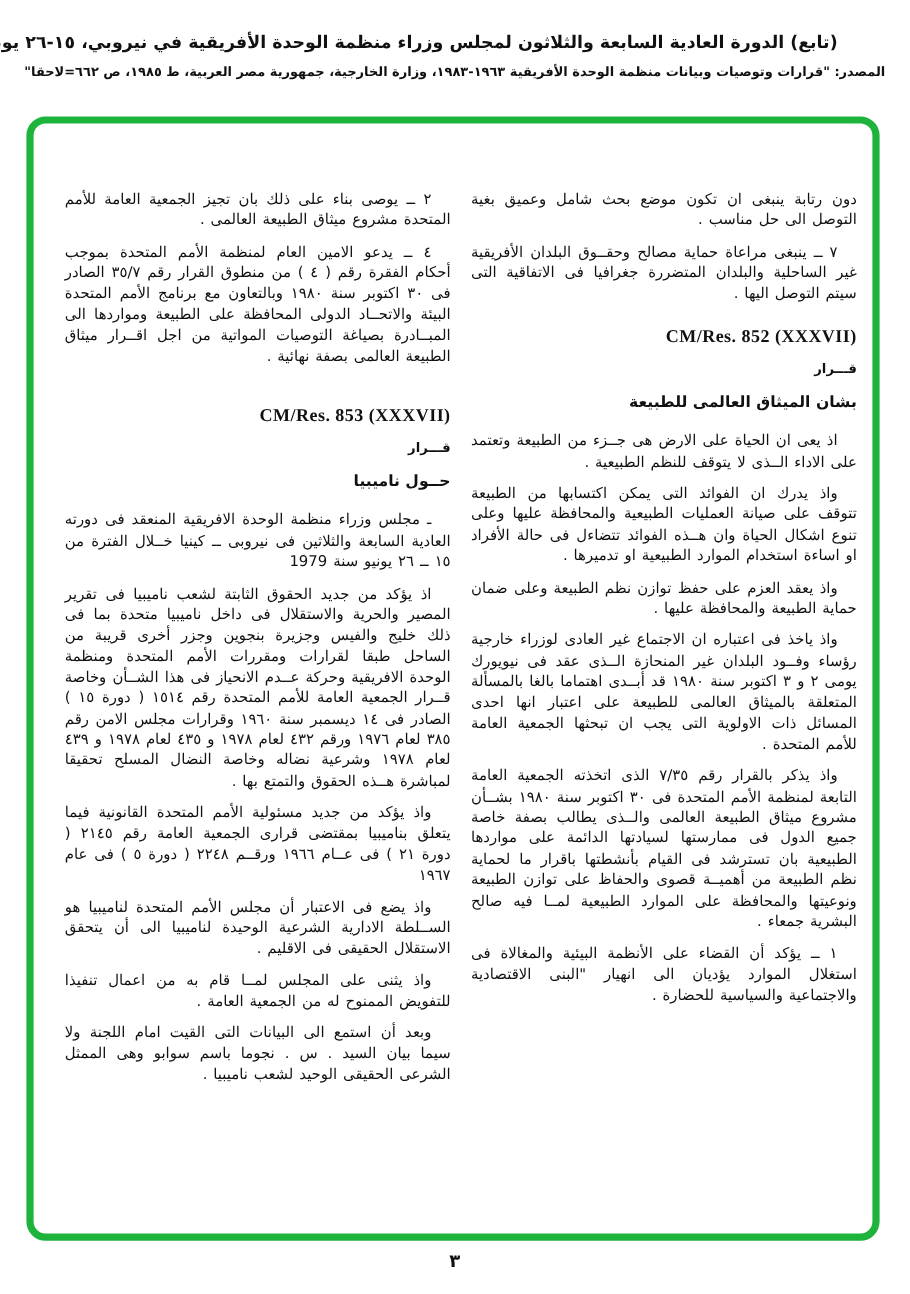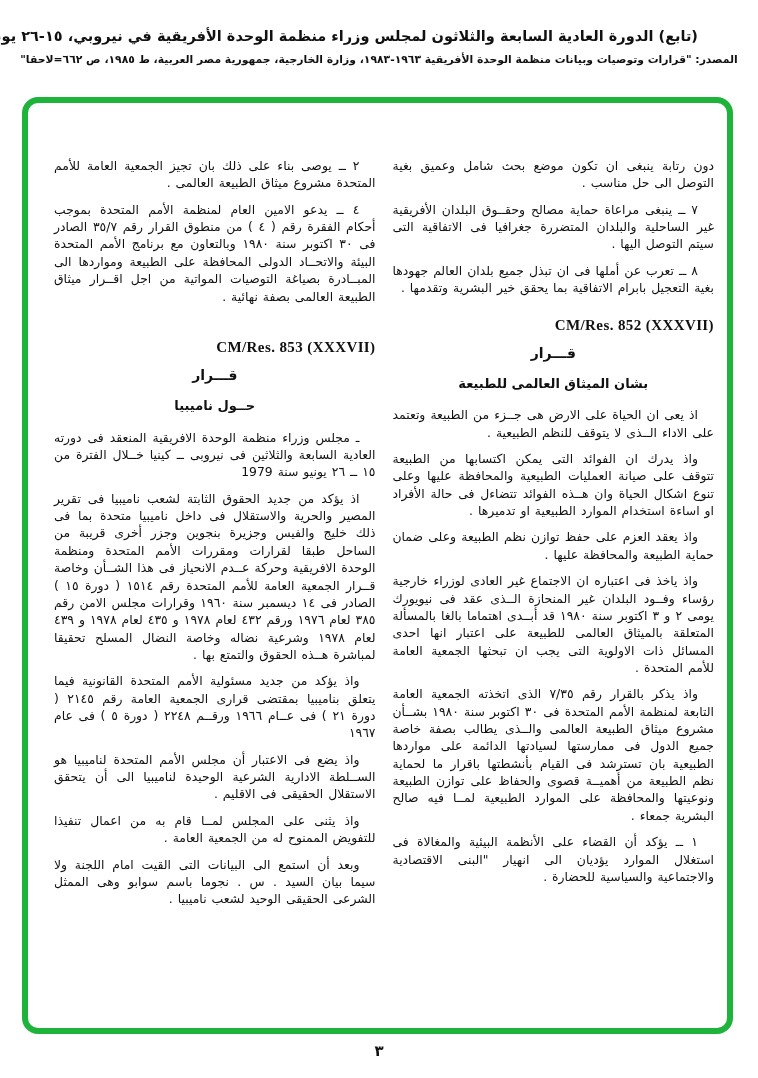--- a/index.html
+++ b/index.html
@@ -61,25 +61,25 @@
     font-family: "Liberation Serif", serif;
     font-size: 15px;
     font-weight: 600;
     letter-spacing: 0.4px;
     margin: 18px 0 8px;
     text-indent: 0;
   }
   .cmref.big-gap { margin-top: 32px; }
 
   .res-heading {
-    text-align: center; font-weight: 700; font-size: 14px;
+    font-weight: 700; font-size: 11px;
     margin: 6px 0 12px;
   }
   .res-subject {
-    text-align: center; font-weight: 700; font-size: 13px;
+    text-align: right; font-weight: 700; font-size: 13px;
     margin: 0 0 13px;
   }
 
   
   .pagenum {
     position: absolute; top: 1042px; left: 0; right: 0;
     text-align: center;
     font-size: 15px; font-weight: 700;
   }
 </style>
@@ -92,21 +92,20 @@
     <div class="hdr-line1">(تابع) الدورة العادية السابعة والثلاثون لمجلس وزراء منظمة الوحدة الأفريقية في نيروبي، ١٥-٢٦ يونيه ١٩٨١</div>
     <div class="hdr-line2">المصدر: "قرارات وتوصيات وبيانات منظمة الوحدة الأفريقية ١٩٦٣-١٩٨٣، وزارة الخارجية، جمهورية مصر العربية، ط ١٩٨٥، ص ٦٦٢=لاحقا"</div>
   </div>
 
   <div class="frame">
     <div class="cols">
 
       <div class="col">
         <p class="para cont">دون رتابة ينبغى ان تكون موضع بحث شامل وعميق بغية التوصل الى حل مناسب .</p>
         <p class="para">٧ ــ ينبغى مراعاة حماية مصالح وحقــوق البلدان الأفريقية غير الساحلية والبلدان المتضررة جغرافيا فى الاتفاقية التى سيتم التوصل اليها .</p>
-        <p class="para">٨ ــ تعرب عن أملها فى ان تبذل جميع بلدان العالم جهودها بغية التعجيل بابرام الاتفاقية بما يحقق خير البشرية وتقدمها .</p>
 
         <div class="cmref">CM/Res. 852 (XXXVII)</div>
         <div class="res-heading">قـــرار</div>
         <div class="res-subject">بشان الميثاق العالمى للطبيعة</div>
 
         <p class="para">اذ يعى ان الحياة على الارض هى جــزء من الطبيعة وتعتمد على الاداء الــذى لا يتوقف للنظم الطبيعية .</p>
         <p class="para">واذ يدرك ان الفوائد التى يمكن اكتسابها من الطبيعة تتوقف على صيانة العمليات الطبيعية والمحافظة عليها وعلى تنوع اشكال الحياة وان هــذه الفوائد تتضاءل فى حالة الأفراد او اساءة استخدام الموارد الطبيعية او تدميرها .</p>
         <p class="para">واذ يعقد العزم على حفظ توازن نظم الطبيعة وعلى ضمان حماية الطبيعة والمحافظة عليها .</p>
         <p class="para">واذ ياخذ فى اعتباره ان الاجتماع غير العادى لوزراء خارجية رؤساء وفــود البلدان غير المنحازة الــذى عقد فى نيويورك يومى ٢ و ٣ اكتوبر سنة ١٩٨٠ قد أبــدى اهتماما بالغا بالمسألة المتعلقة بالميثاق العالمى للطبيعة على اعتبار انها احدى المسائل ذات الاولوية التى يجب ان تبحثها الجمعية العامة للأمم المتحدة .</p>
         <p class="para">واذ يذكر بالقرار رقم ٧/٣٥ الذى اتخذته الجمعية العامة التابعة لمنظمة الأمم المتحدة فى ٣٠ اكتوبر سنة ١٩٨٠ بشــأن مشروع ميثاق الطبيعة العالمى والــذى يطالب بصفة خاصة جميع الدول فى ممارستها لسيادتها الدائمة على مواردها الطبيعية بان تسترشد فى القيام بأنشطتها باقرار ما لحماية نظم الطبيعة من أهميــة قصوى والحفاظ على توازن الطبيعة ونوعيتها والمحافظة على الموارد الطبيعية لمــا فيه صالح البشرية جمعاء .</p>

